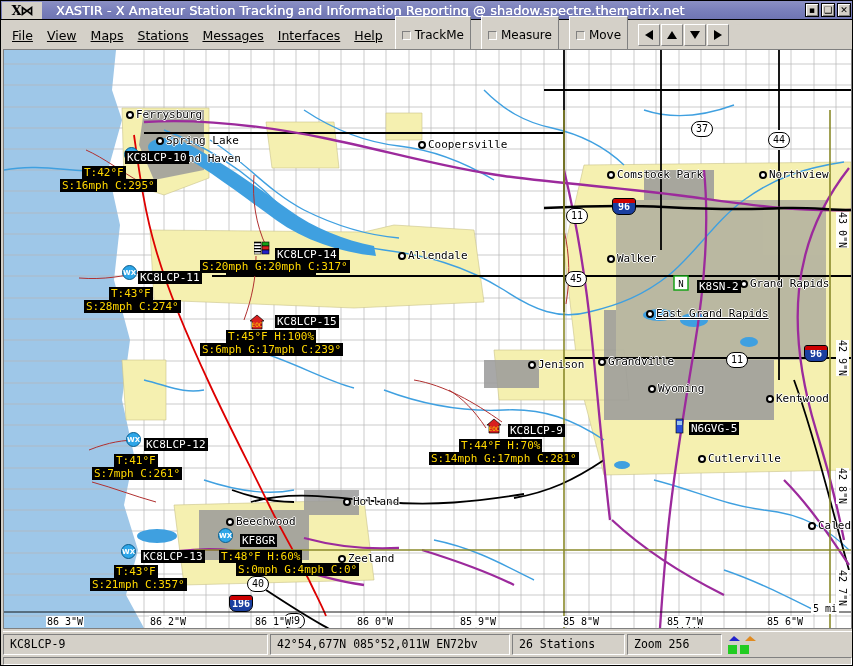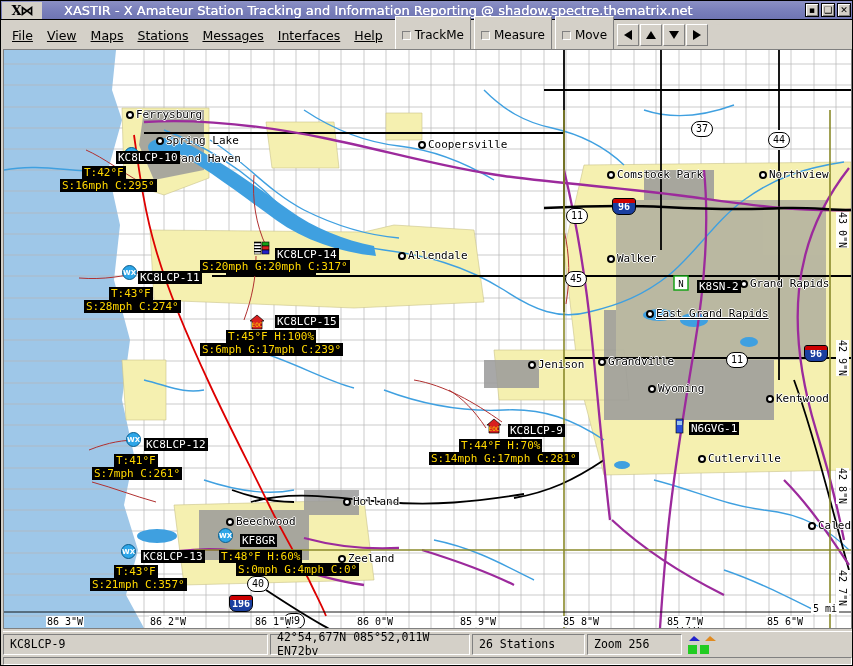--- a/index.html
+++ b/index.html
@@ -23,21 +23,21 @@
     border-bottom: 1px solid #000;
     display: flex; align-items: center;
   }
   #titlebar .xglyph {
     width: 40px; height: 17px; margin-left: 1px;
     background: #d4d0c8; color: #000;
     font-family: "DejaVu Serif", serif; font-weight: bold; font-size: 13px;
     display: flex; align-items: center; justify-content: center; letter-spacing: -1px;
   }
   #titlebar .ttl {
-    color: #fff; font-size: 13px; margin-left: 22px;
+    color: #fff; font-size: 13px; margin-left: 14px;
     font-family: "DejaVu Sans", sans-serif;
     white-space: nowrap; overflow: hidden;
     text-shadow: 0 0 0 #fff;
   }
   #titlebar .spacer { flex: 1; }
   #wbtns { display: flex; gap: 2px; margin-right: 3px; }
   #wbtns .wb {
     width: 14px; height: 14px; background: #d4d0c8;
     border: 1px solid #000;
     box-shadow: inset 1px 1px 0 #fff, inset -1px -1px 0 #808080;
@@ -61,21 +61,21 @@
     font-family: "DejaVu Sans", sans-serif;
   }
   .menuitem u { text-decoration: underline; }
   .tbsep { width: 4px; }
   .tbtn {
     display: flex; align-items: center; gap: 4px;
     height: 38px; padding: 0 6px;
     background: #d4d0c8;
     border: 1px solid #fff;
     border-right-color: #808080; border-bottom-color: #808080;
-    font-size: 12px; margin-right: 3px;
+    font-size: 12px; margin-right: 10px;
     font-family: "DejaVu Sans", sans-serif;
   }
   .tbtn .chk {
     width: 9px; height: 9px; background: #d4d0c8;
     border: 1px solid #808080;
     border-right-color: #fff; border-bottom-color: #fff;
   }
   .arrowbtn {
     width: 22px; height: 22px; background: #d4d0c8;
     border: 1px solid #fff;
@@ -170,21 +170,21 @@
   }
   .sfield {
     height: 21px; background: #d4d0c8;
     border: 1px solid #808080;
     border-right-color: #fff; border-bottom-color: #fff;
     display: flex; align-items: center; padding: 0 6px;
     font-family: "DejaVu Sans Mono", monospace; font-size: 11.5px; color: #000;
     margin-right: 2px;
   }
   #sf-call { width: 265px; }
-  #sf-pos  { width: 200px; }
+  #sf-pos  { width: 240px; }
   #sf-stn  { width: 113px; }
   #sf-zoom { width: 95px; }
   #sf-icons {
     width: 50px; height: 23px; display: flex; flex-direction: column;
     justify-content: center; gap: 2px; padding-left: 4px;
   }
   #sf-icons .row { display: flex; gap: 3px; align-items: center; }
   .sq { width: 9px; height: 9px; }
   #bottomstrip {
     position: absolute; left: 2px; top: 656px; width: 849px; height: 8px;
@@ -428,21 +428,21 @@
           <div class="shield" style="left: 243px; top: 526px;">40</div>
           <div class="shield" style="left: 279px; top: 563px;">89</div>
           <div class="shield" style="left: 673px; top: 570px;">131</div>
           <div class="ishield" style="left: 608px; top: 148px;">96</div>
           <div class="ishield" style="left: 800px; top: 295px;">96</div>
           <div class="ishield" style="left: 225px; top: 545px;">196</div>
         </div>
 
       <div id="stations">
           <div class="wxicon" style="position: absolute; left: 120px; top: 97px;">WX</div>
-          <div class="stlabel" style="left: 112px; top: 101px; color: rgb(255, 255, 255);">KC8LCP-10</div>
+          <div class="stlabel" style="left: 121px; top: 101px; color: rgb(255, 255, 255);">KC8LCP-10</div>
           <div class="stlabel wx" style="left: 78px; top: 116px; color: rgb(255, 215, 0);">T:42°F</div>
           <div class="stlabel wx" style="left: 56px; top: 129px; color: rgb(255, 215, 0);">S:16mph C:295°</div>
           <div class="hicon" style="position: absolute; left: 250px; top: 190px;">
             <svg width="16" height="16">
               <rect x="0" y="2" width="7" height="12" fill="#fff" stroke="#000" stroke-width="0.6"></rect>
               <g fill="#000">
                 <rect x="0" y="2" width="7" height="1.3"></rect>
                 <rect x="0" y="5" width="7" height="1.3"></rect>
                 <rect x="0" y="8" width="7" height="1.3"></rect>
                 <rect x="0" y="11" width="7" height="1.3"></rect>
@@ -495,21 +495,21 @@
               <text x="8" y="12" font-size="9" fill="#000" text-anchor="middle" font-family="DejaVu Sans Mono, monospace">N</text>
             </svg>
           </div>
           <div class="stlabel" style="left: 693px; top: 230px; color: rgb(255, 255, 255);">K8SN-2</div>
           <div class="hicon" style="position: absolute; left: 668px; top: 368px;">
             <svg width="16" height="16">
               <rect x="4" y="1" width="7" height="14" fill="#2a4fd8" stroke="#000" stroke-width="0.6"></rect>
               <rect x="5" y="3" width="5" height="4" fill="#9ec7e8"></rect>
             </svg>
           </div>
-          <div class="stlabel" style="left: 685px; top: 372px; color: rgb(255, 255, 255);">N6GVG-1</div>
+          <div class="stlabel" style="left: 685px; top: 372px; color: rgb(255, 255, 255);">N6GVG-5</div>
         </div>
 
       <div id="lonlabels">
           <div class="gridlbl-lon" style="left: 42px;">86 3"W</div>
           <div class="gridlbl-lon" style="left: 145px;">86 2"W</div>
           <div class="gridlbl-lon" style="left: 250px;">86 1"W</div>
           <div class="gridlbl-lon" style="left: 352px;">86 0"W</div>
           <div class="gridlbl-lon" style="left: 455px;">85 9"W</div>
           <div class="gridlbl-lon" style="left: 558px;">85 8"W</div>
           <div class="gridlbl-lon" style="left: 662px;">85 7"W</div>

